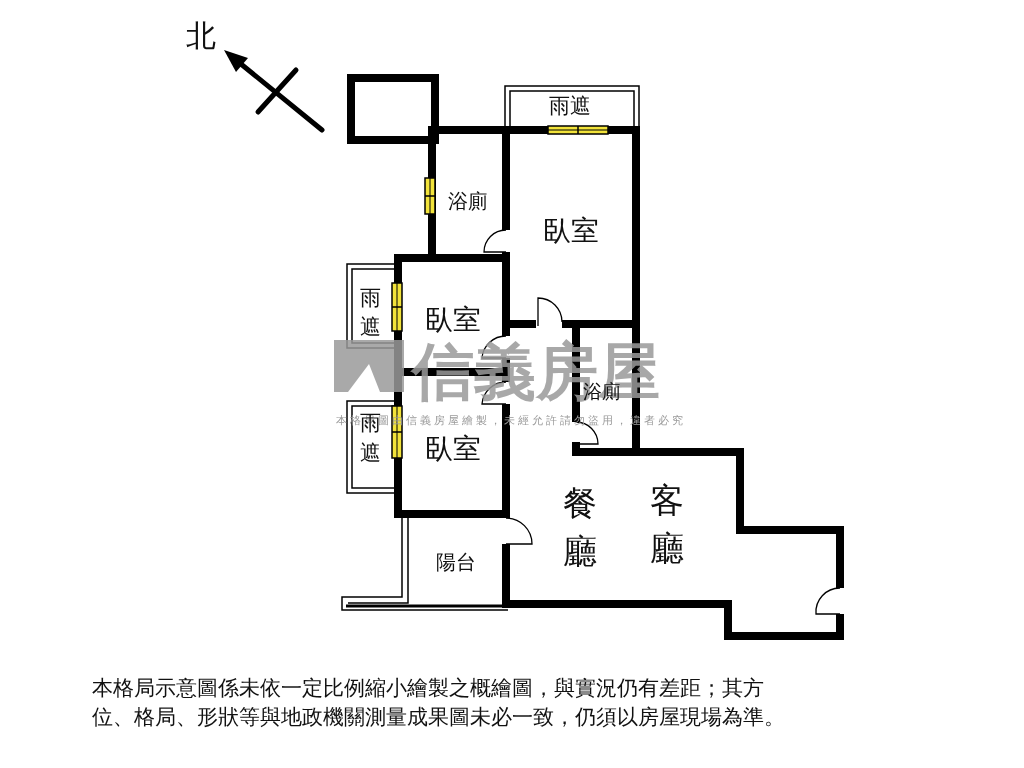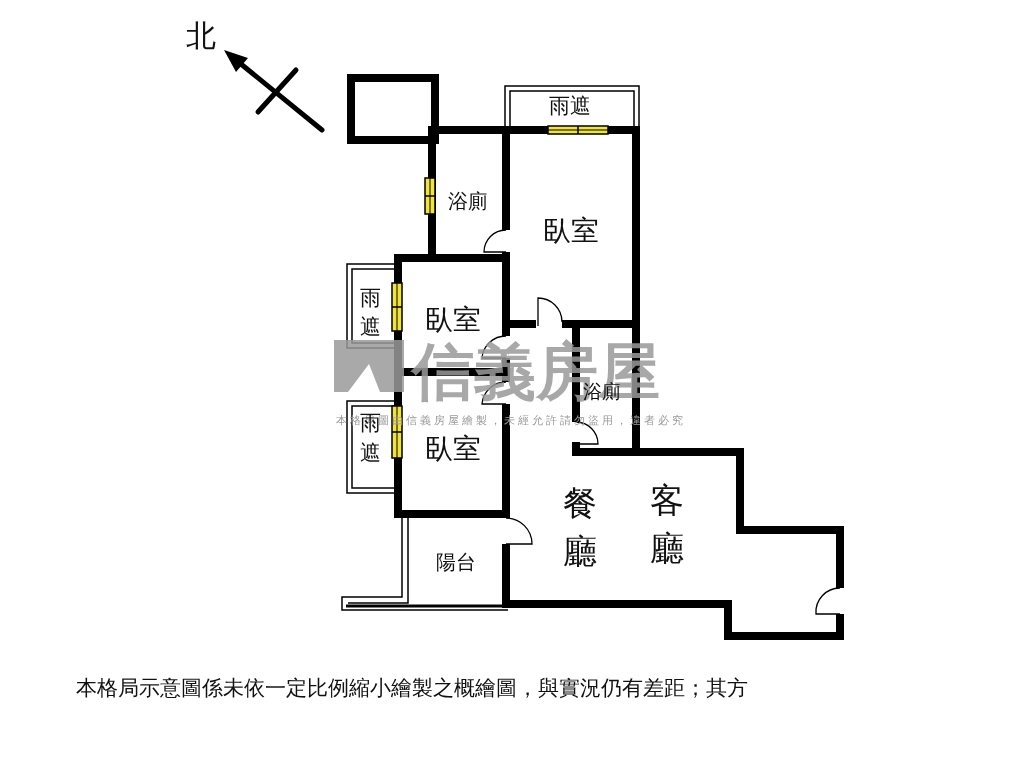--- a/index.html
+++ b/index.html
@@ -1,21 +1,21 @@
 <!DOCTYPE html>
 <html><head>
 <meta charset="utf-8">
 <style>
   html, body { margin: 0; padding: 0; background: #ffffff; }
   body { width: 1024px; height: 768px; position: relative; overflow: hidden; font-family: "DejaVu Sans", sans-serif; }
   #plan { position: absolute; left: 0; top: 0; width: 1024px; height: 768px; }
   .room-label { font-family: "DejaVu Serif", serif; fill: #111; }
   .wm-big { font-family: "DejaVu Sans", sans-serif; fill: #9a9a9a; opacity: 0.85; font-weight: bold; }
   .wm-small { font-family: "DejaVu Sans", sans-serif; fill: #9a9a9a; letter-spacing: 3px; }
-  .disclaimer { position: absolute; left: 76px; top: 674px; width: 900px; font-family: "DejaVu Sans", sans-serif; font-size: 21px; line-height: 29px; color: #111; }
+  .disclaimer { position: absolute; left: 92px; top: 674px; width: 900px; font-family: "DejaVu Sans", sans-serif; font-size: 21px; line-height: 29px; color: #111; }
   .disclaimer div { white-space: nowrap; }
 </style>
 </head>
 <body>
 
 <svg id="plan" viewBox="0 0 1024 768" xmlns="http://www.w3.org/2000/svg">
 
   <g>
     <text x="186" y="46" font-size="30" class="room-label">北</text>
     <g>
@@ -138,13 +138,14 @@
     <text x="563" y="515" font-size="34" class="room-label">餐</text>
     <text x="563" y="563" font-size="34" class="room-label">廳</text>
     <text x="650" y="512" font-size="34" class="room-label">客</text>
     <text x="650" y="560" font-size="34" class="room-label">廳</text>
     <text x="436" y="569" font-size="20" class="room-label">陽台</text>
   </g>
 </svg>
 
 <div class="disclaimer">
   <div>本格局示意圖係未依一定比例縮小繪製之概繪圖，與實況仍有差距；其方</div>
+  <div>位、格局、形狀等與地政機關測量成果圖未必一致，仍須以房屋現場為準。</div>
 </div>
 
 </body></html>

